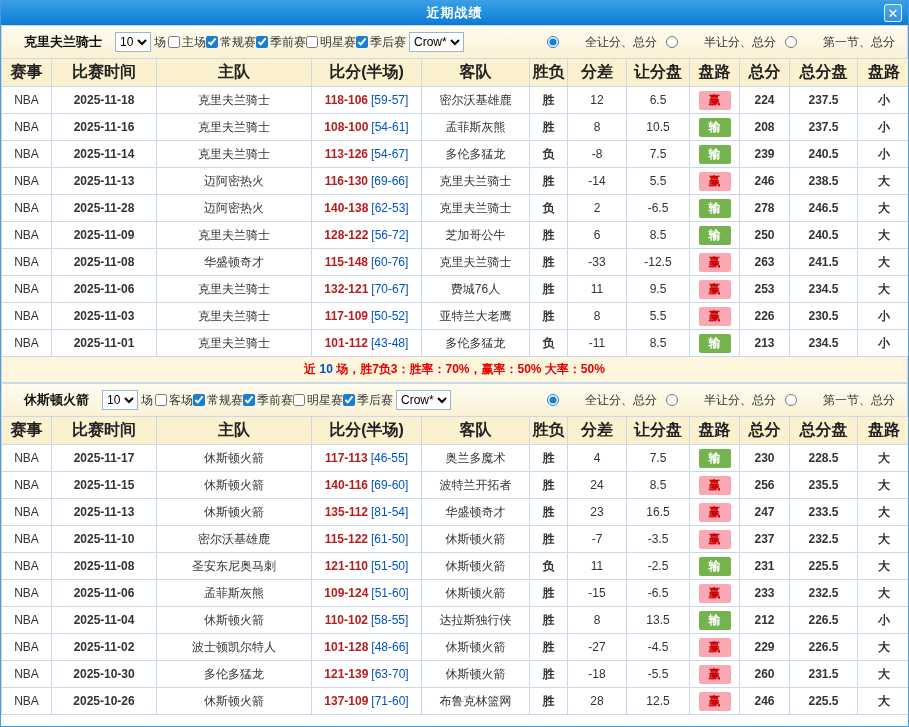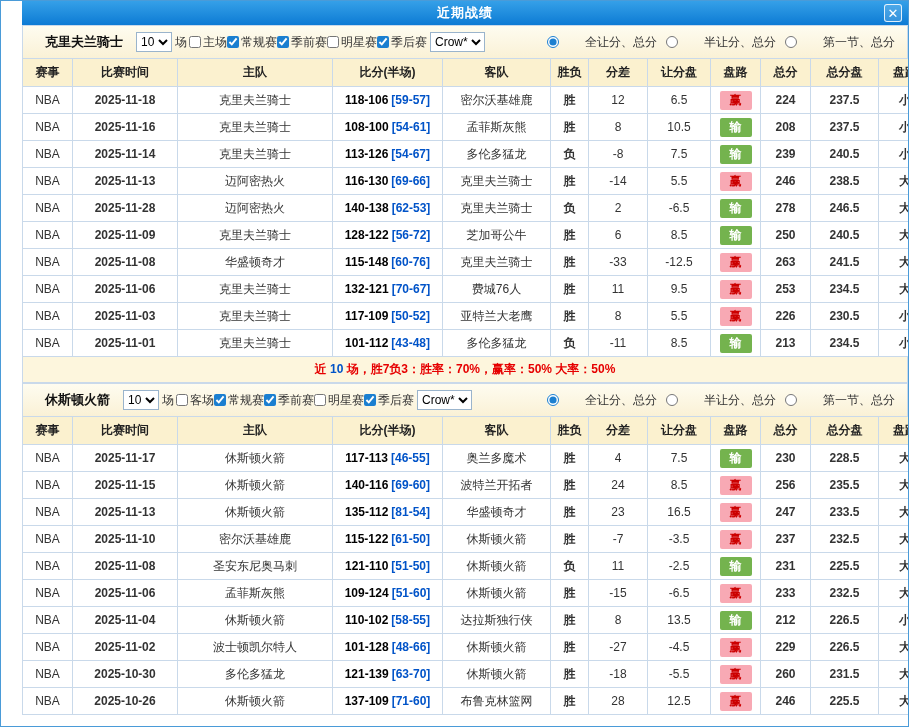--- a/index.html
+++ b/index.html
@@ -1,19 +1,19 @@
 <!DOCTYPE html>
 <html><head>
 <meta charset="utf-8">
 <style>
   * { box-sizing: border-box; }
   html,body { margin:0; padding:0; background:#e9eef3; font-family:"Liberation Sans","DejaVu Sans",sans-serif; }
   .popup {
     width:909px; height:727px; overflow:hidden; background:#fff;
-    border:1px solid #4a9bd8; position:relative; margin:0 auto;padding-left:21px;
+    border:1px solid #4a9bd8; position:relative; margin:0 auto;
   }
   
   .titlebar {
     height:24px; background:linear-gradient(#35a0e8,#0d7bd4);
     display:flex; align-items:center; justify-content:center; position:relative;
   }
   .titlebar .title { color:#fff; font-weight:bold; font-size:13px; letter-spacing:1px; }
   .titlebar .close {
     position:absolute; right:6px; top:3px; width:18px; height:18px; line-height:17px;
     text-align:center; color:#fff; font-size:13px; font-weight:bold; cursor:pointer;
@@ -39,30 +39,30 @@
   
   .gtable { border-collapse:collapse; table-layout:fixed; width:909px; background:#fff; }
   .gtable col:nth-child(1){width:50px}.gtable col:nth-child(2){width:105px}
   .gtable col:nth-child(3){width:155px}.gtable col:nth-child(4){width:110px}
   .gtable col:nth-child(5){width:108px}.gtable col:nth-child(6){width:38px}
   .gtable col:nth-child(7){width:59px}.gtable col:nth-child(8){width:63px}
   .gtable col:nth-child(9){width:50px}.gtable col:nth-child(10){width:50px}
   .gtable col:nth-child(11){width:68px}.gtable col:nth-child(12){width:53px}
   .gtable th {
     background:#fbf1cf; border:1px solid #c9d9ea; height:28px; padding:0;
-    font-size:12px; color:#222; font-weight:bold; text-align:center;
+    font-size:16px; color:#222; font-weight:bold; text-align:center;
   }
   .gtable td {
     border:1px solid #c9d9ea; height:27px; padding:0; text-align:center;
     font-size:12px; color:#333; white-space:nowrap; overflow:hidden;
   }
   .c-date { font-weight:bold; color:#444; }
   .team-green { color:#008000; }
-  .c-score { font-weight:bold; color:#000000; }
-  .c-half { color:#0053c8; margin-left:3px;font-weight:bold; }
+  .c-score { font-weight:bold; color:#b91c1c; }
+  .c-half { color:#0053c8; margin-left:3px; }
   .red { color:#e60000; font-weight:bold; }
   .green { color:#008000; font-weight:bold; }
   .blue { color:#0053c8; font-weight:bold; }
   .badge { display:inline-block; min-width:32px; padding:1px 5px; border-radius:2px; font-weight:bold; font-size:12px; }
   .badge-win { background:#f8a9b4; color:#cc0000; }
   .badge-lose { background:#74b34e; color:#ffffff; }
   
   .summary {
     height:26px; line-height:25px; text-align:center; background:#fdf6dd;
     border:1px solid #c9d9ea; border-top:none; color:#e60000; font-size:12px; font-weight:bold;

